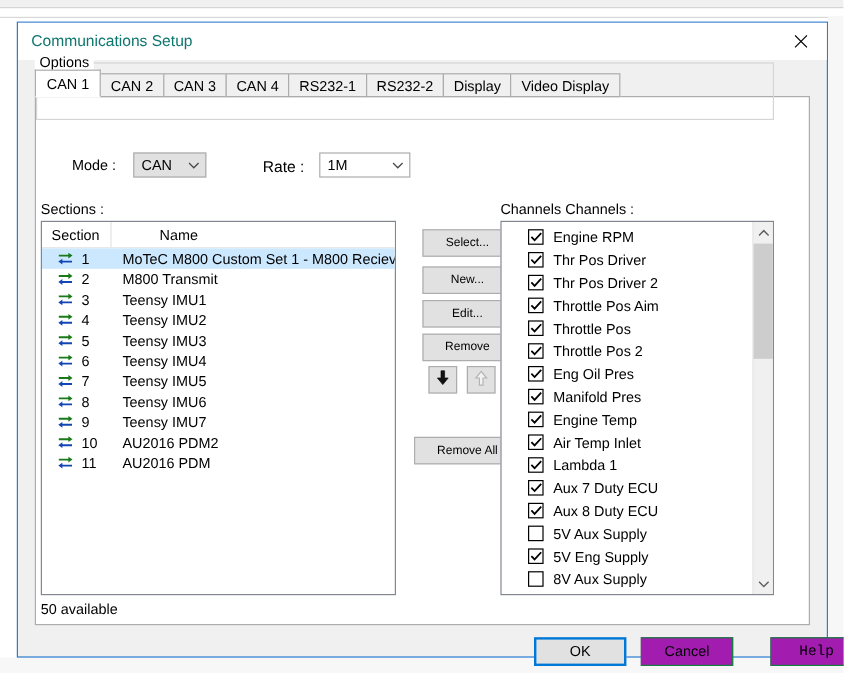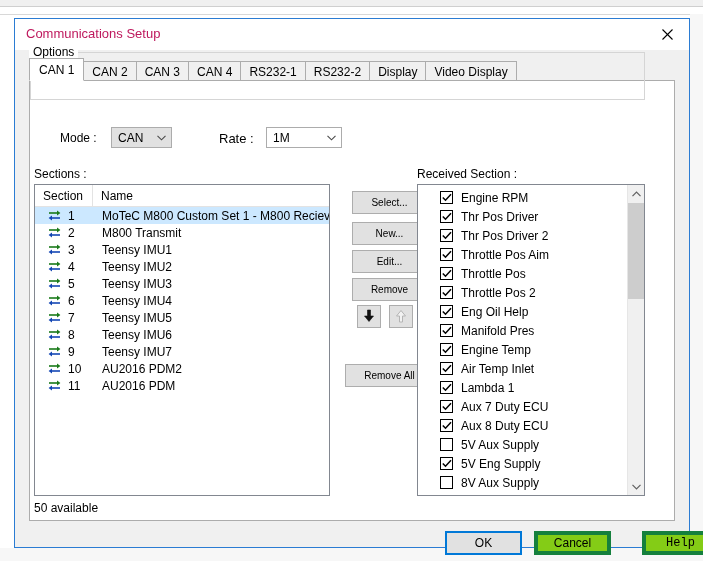--- a/index.html
+++ b/index.html
@@ -67,21 +67,21 @@
     position: relative;
     height: 31px;
     background: #ffffff;
     border-bottom: none;
   }
   .title-text {
     position: absolute;
     left: 11px;
     top: 7px;
     font-size: 13px;
-    color: #be185d;
+    color: #0f766e;
     white-space: nowrap;
   }
   .close-btn {
     position: absolute;
     right: 0px;
     top: 0px;
     width: 44px;
     height: 30px;
     display: flex;
     align-items: center;
@@ -217,20 +217,21 @@
     border: 1px solid #828790;
     box-sizing: border-box;
     overflow: hidden;
   }
   .sec-header {
     display: flex;
     height: 21px;
     background: #ffffff;
     border-bottom: 1px solid #e3e3e3;
     font-size: 12px;
+    gap: 32px;
   }
   .sec-header .hcell {
     display: flex;
     align-items: center;
     padding-left: 8px;
     box-sizing: border-box;
     height: 21px;
   }
   .sec-header .h-section { width: 58px; border-right: 1px solid #e3e3e3; }
   .sec-header .h-name { flex: 1; }
@@ -375,22 +376,22 @@
     top: 482px;
     font-size: 12px;
   }
 
   
   .footer-btn {
     position: absolute;
     box-sizing: border-box;
     height: 24px;
     width: 77px;
-    background: #84cc16;
-    border: 4px solid #15803d;
+    background: #a21caf;
+    border: 1px solid #15803d;
     font-family: "Liberation Sans", sans-serif;
     font-size: 12px;
     color: #000;
     display: flex;
     align-items: center;
     justify-content: center;
     cursor: default;
   }
   #btn-ok {
     left: 430px;
@@ -612,21 +613,21 @@
   </div>
   <div class="btn" id="btn-up">
     <span>
       <svg width="12" height="14" viewBox="0 0 12 14">
         <polygon points="4.5,13 7.5,13 7.5,7 10.5,7 6,1.5 1.5,7 4.5,7" fill="#f2f2f2" stroke="#b4b4b4" stroke-width="1"></polygon>
       </svg>
     </span>
   </div>
   <div class="btn" id="btn-remove-all">Remove All</div>
 
-  <div class="lbl-channels">Received Section :</div>
+  <div class="lbl-channels">Channels Channels :</div>
   <div class="channels-list">
     <div class="ch-scroll" id="channels-rows">
         <div class="ch-row">
           <div class="cbox">
             <svg width="10" height="9" viewBox="0 0 10 9">
               <polyline points="0.8,4.4 3.5,7.2 9,1.2" fill="none" stroke="#000" stroke-width="1.5"></polyline>
             </svg>
           </div>
           <span class="ch-label">Engine RPM</span>
         </div>
@@ -669,21 +670,21 @@
             </svg>
           </div>
           <span class="ch-label">Throttle Pos 2</span>
         </div>
         <div class="ch-row">
           <div class="cbox">
             <svg width="10" height="9" viewBox="0 0 10 9">
               <polyline points="0.8,4.4 3.5,7.2 9,1.2" fill="none" stroke="#000" stroke-width="1.5"></polyline>
             </svg>
           </div>
-          <span class="ch-label">Eng Oil Help</span>
+          <span class="ch-label">Eng Oil Pres</span>
         </div>
         <div class="ch-row">
           <div class="cbox">
             <svg width="10" height="9" viewBox="0 0 10 9">
               <polyline points="0.8,4.4 3.5,7.2 9,1.2" fill="none" stroke="#000" stroke-width="1.5"></polyline>
             </svg>
           </div>
           <span class="ch-label">Manifold Pres</span>
         </div>
         <div class="ch-row">

